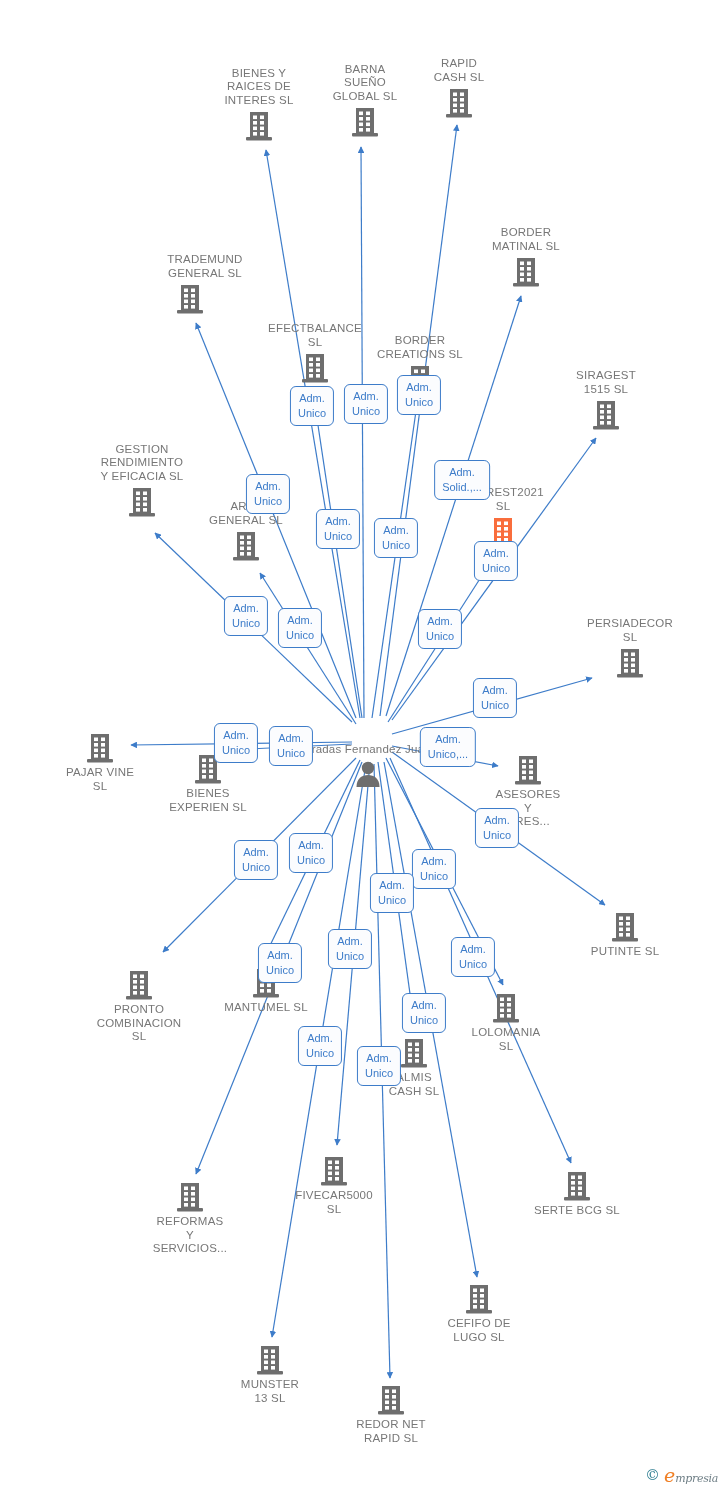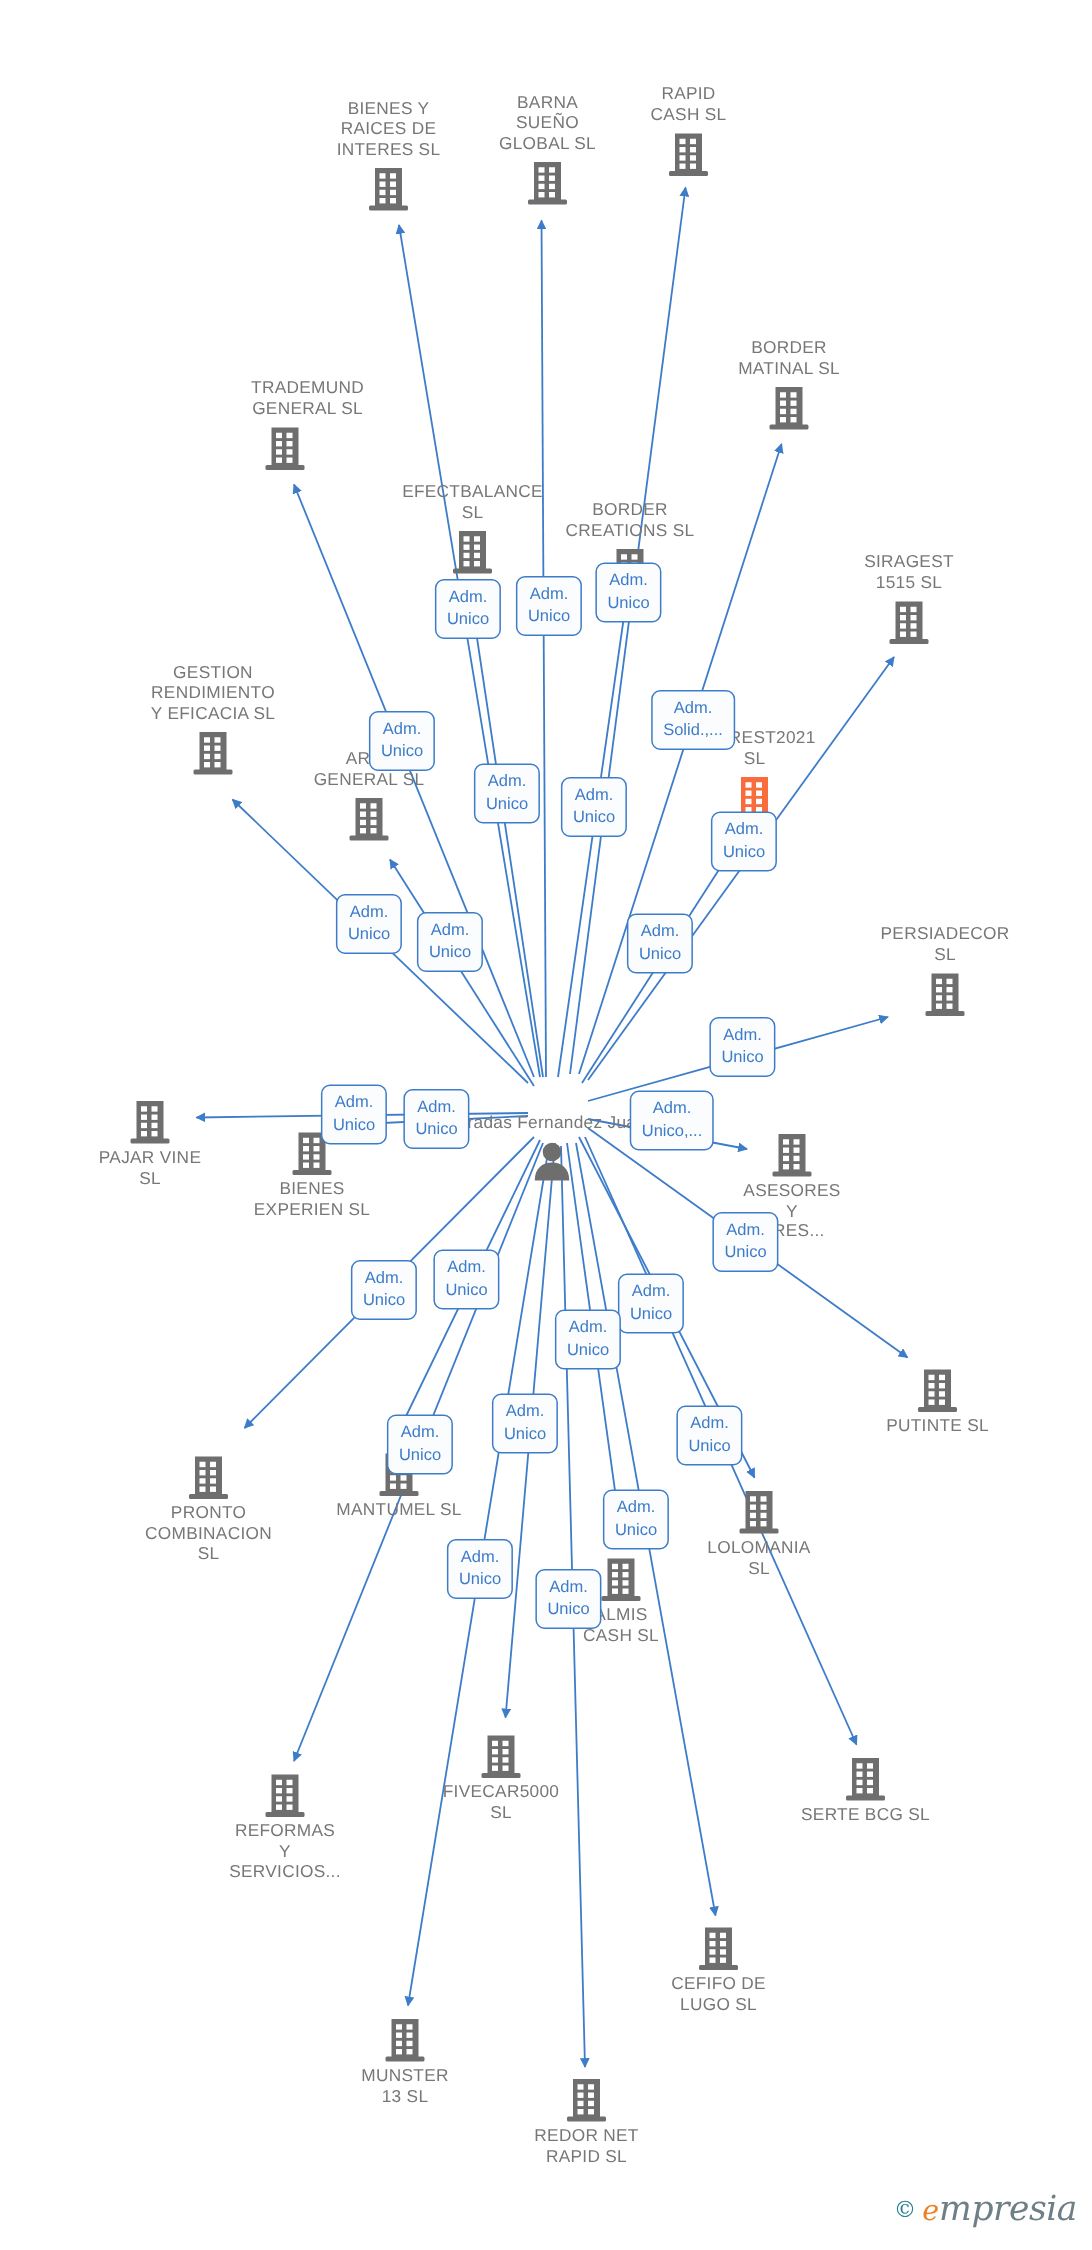--- a/index.html
+++ b/index.html
@@ -36,21 +36,21 @@
   .elabel span{display:block;}
 
   
   #watermark{
     position:absolute;right:10px;bottom:14px;
     display:flex;align-items:center;gap:4px;
     font-size:17px;font-family:"DejaVu Serif", serif;
   }
   #watermark .c{color:#2f7f92;font-size:15px;}
   #watermark .e{color:#f07f24;font-style:italic;font-size:19px;}
-  #watermark .rest{color:#6f7f86;font-style:italic;font-size:23px;letter-spacing:-.3px;}
+  #watermark .rest{color:#6f7f86;font-style:italic;font-size:11px;letter-spacing:-.3px;}
 </style>
 </head>
 <body>
 
 <div id="stage">
 
   <svg class="edges" viewBox="0 0 728 1500" xmlns="http://www.w3.org/2000/svg">
     <defs>
       <marker id="arrow" viewBox="0 0 10 10" refX="9" refY="5" markerWidth="5.5" markerHeight="5.5" orient="auto-start-reverse">
         <path d="M 0 0 L 10 5 L 0 10 z" fill="#3d7cc9"></path>

